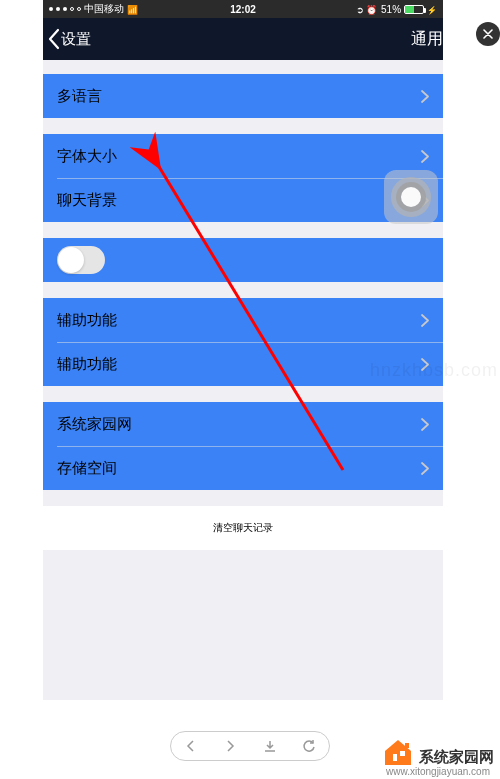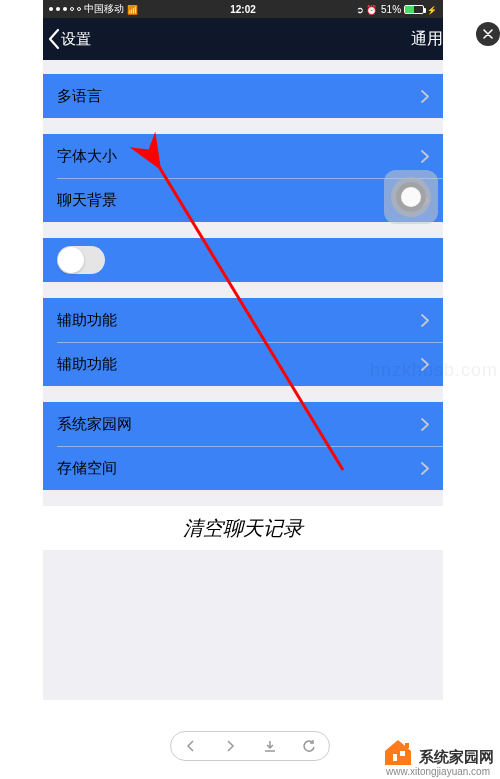--- a/index.html
+++ b/index.html
@@ -26,21 +26,21 @@
   
   .group { margin-top: 16px; background: #3b82f6; }
   .group.first { margin-top: 14px; }
   .cell { height: 44px; display: flex; align-items: center; padding: 0 14px; position: relative; font-size: 15px; color: #000; }
   .cell + .cell::before { content: ""; position: absolute; left: 14px; right: 0; top: 0; height: 1px; background: #e5e5e5; transform: scaleY(.5); }
   .cell .label { flex: 1; }
   .chevron { color: #c7c7cc; }
   .chevron svg { width: 8px; height: 13px; display: block; }
   .switch { width: 48px; height: 28px; border-radius: 14px; background: #e5e5e5; position: relative; }
   .switch::after { content: ""; position: absolute; width: 26px; height: 26px; border-radius: 50%; background: #fff; top: 1px; left: 1px; box-shadow: 0 1px 3px rgba(0,0,0,.2); }
-  .clear-cell { height: 44px; display: flex; align-items: center; justify-content: center; font-size: 20px; background: #fff; font-style: italic; }
+  .clear-cell { height: 44px; display: flex; align-items: center; justify-content: center; font-size: 10px; background: #fff; }
   
   .assistive { position: absolute; right: 5px; top: 170px; width: 54px; height: 54px; border-radius: 12px; background: rgba(200,200,200,.55); display: flex; align-items: center; justify-content: center; }
   .assistive .inner1 { width: 40px; height: 40px; border-radius: 50%; background: rgba(180,180,180,.7); display: flex; align-items: center; justify-content: center; }
   .assistive .inner2 { width: 30px; height: 30px; border-radius: 50%; background: rgba(160,160,160,.8); display: flex; align-items: center; justify-content: center; }
   .assistive .inner3 { width: 20px; height: 20px; border-radius: 50%; background: #fafafa; }
   
   .arrow-svg { position: absolute; left: 43px; top: 0; width: 400px; height: 700px; pointer-events: none; }
   
   .close-btn { position: absolute; right: 0px; top: 22px; width: 24px; height: 24px; border-radius: 50%; background: #333; color: #fff; display: flex; align-items: center; justify-content: center; font-size: 13px; }
   

